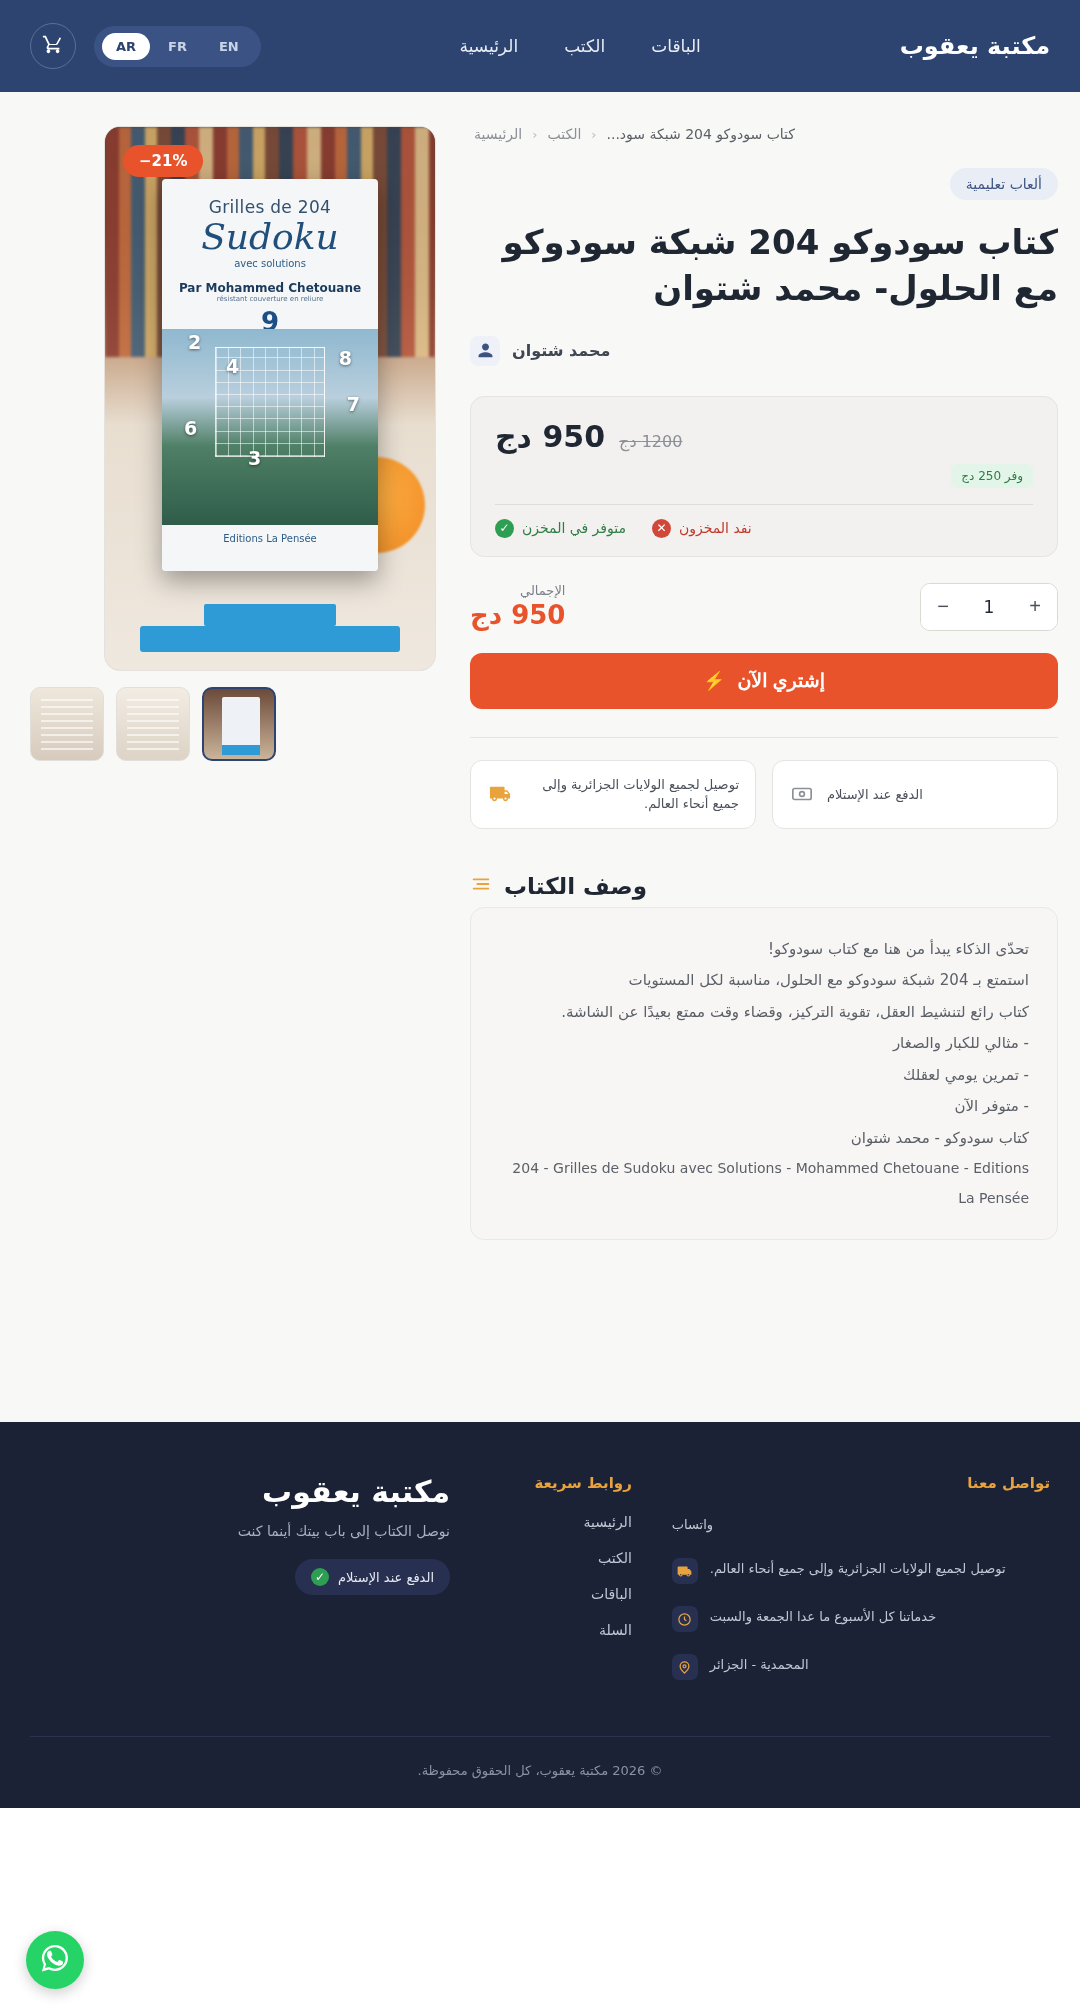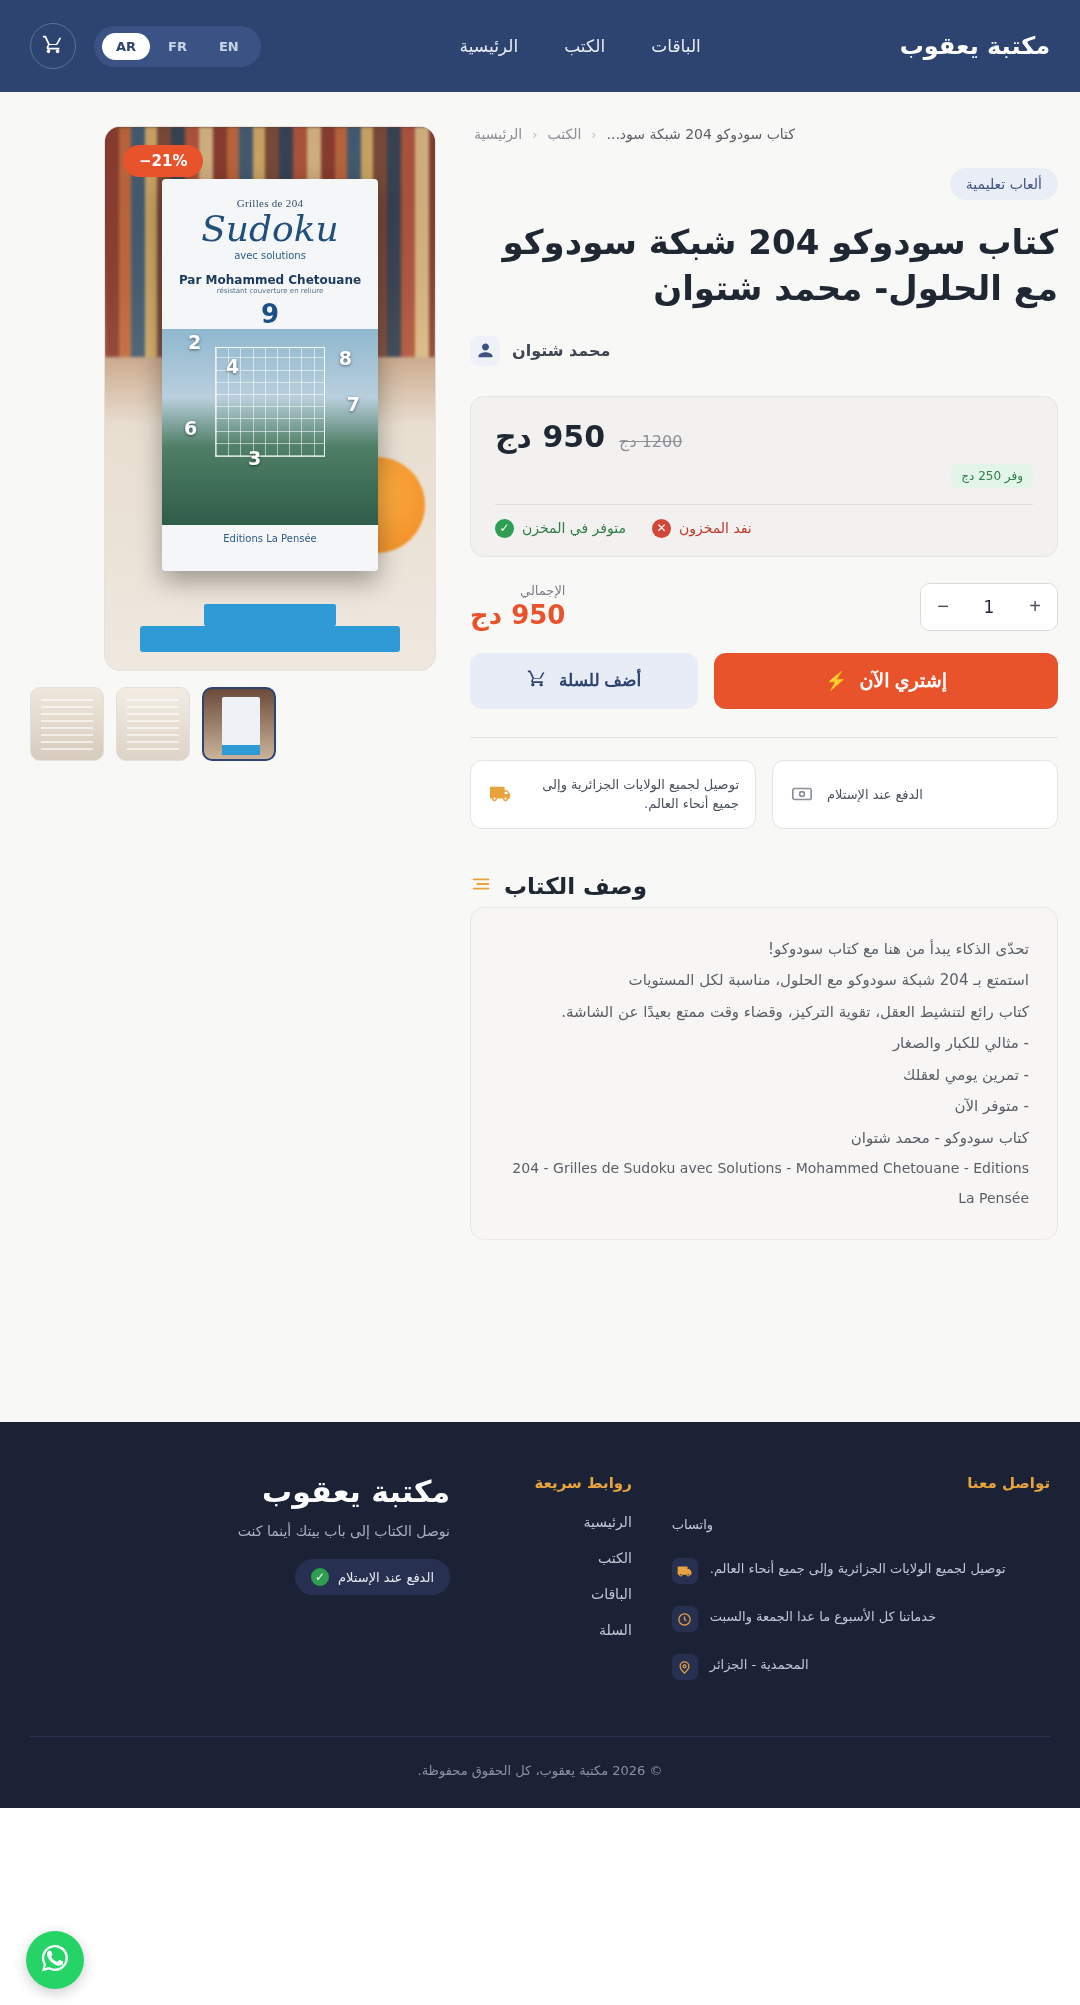--- a/index.html
+++ b/index.html
@@ -114,21 +114,21 @@
     top: 52px;
     width: 216px; height: 392px;
     background: #f4f6f8;
     border-radius: 4px;
     box-shadow: 0 10px 26px rgba(0,0,0,.35);
     overflow: hidden;
     font-family: "DejaVu Sans", sans-serif;
     text-align: center;
   }
   .bc-top { padding-top: 18px; }
-  .bc-small { font-size: 11px; color: #33506e; letter-spacing: .3px; font-family: Liberation Serif, serif; }
+  .bc-small { font-size: 17px; color: #33506e; letter-spacing: .3px; }
   .bc-title {
     font-family: "DejaVu Serif", serif;
     font-style: italic;
     font-size: 36px;
     color: #1f4f7a;
     line-height: 1;
     margin-top: 2px;
   }
   .bc-sub { font-size: 10px; color: #2c5c86; margin-top: 3px; }
   .bc-author { font-size: 12px; color: #1c3a5c; font-weight: bold; margin-top: 12px; }
@@ -520,28 +520,20 @@
             <div class="total-value">950 دج</div>
           </div>
           <div class="stepper">
             <button>−</button>
             <span class="qty">1</span>
             <button>+</button>
           </div>
         </div>
 
         <div class="action-row">
-          <button class="btn-cart">
-            <span>أضف للسلة</span>
-            <span>
-              <svg viewBox="0 0 24 24">
-                  <path d="M7 18c-1.1 0-2 .9-2 2s.9 2 2 2 2-.9 2-2-.9-2-2-2zm10 0c-1.1 0-2 .9-2 2s.9 2 2 2 2-.9 2-2-.9-2-2-2zM7.2 14.8l.03-.12.9-1.68h7.45c.75 0 1.41-.41 1.75-1.03l3.58-6.49L19.16 5h-.01l-1.1 2-2.76 5H8.53l-.13-.27L6.16 7l-.95-2-.94-2H1v2h2l3.6 7.59-1.35 2.44C5.09 15.37 5 15.67 5 16c0 1.1.9 2 2 2h12v-2H7.42c-.13 0-.24-.11-.22-.2z"></path>
-                </svg>
-            </span>
-          </button>
           <button class="btn-buy">
             <span>إشتري الآن</span>
             <span class="bolt">⚡</span>
           </button>
         </div>
       </div>
 
       <div class="sep-line"></div>
 
       <div class="feature-row">

